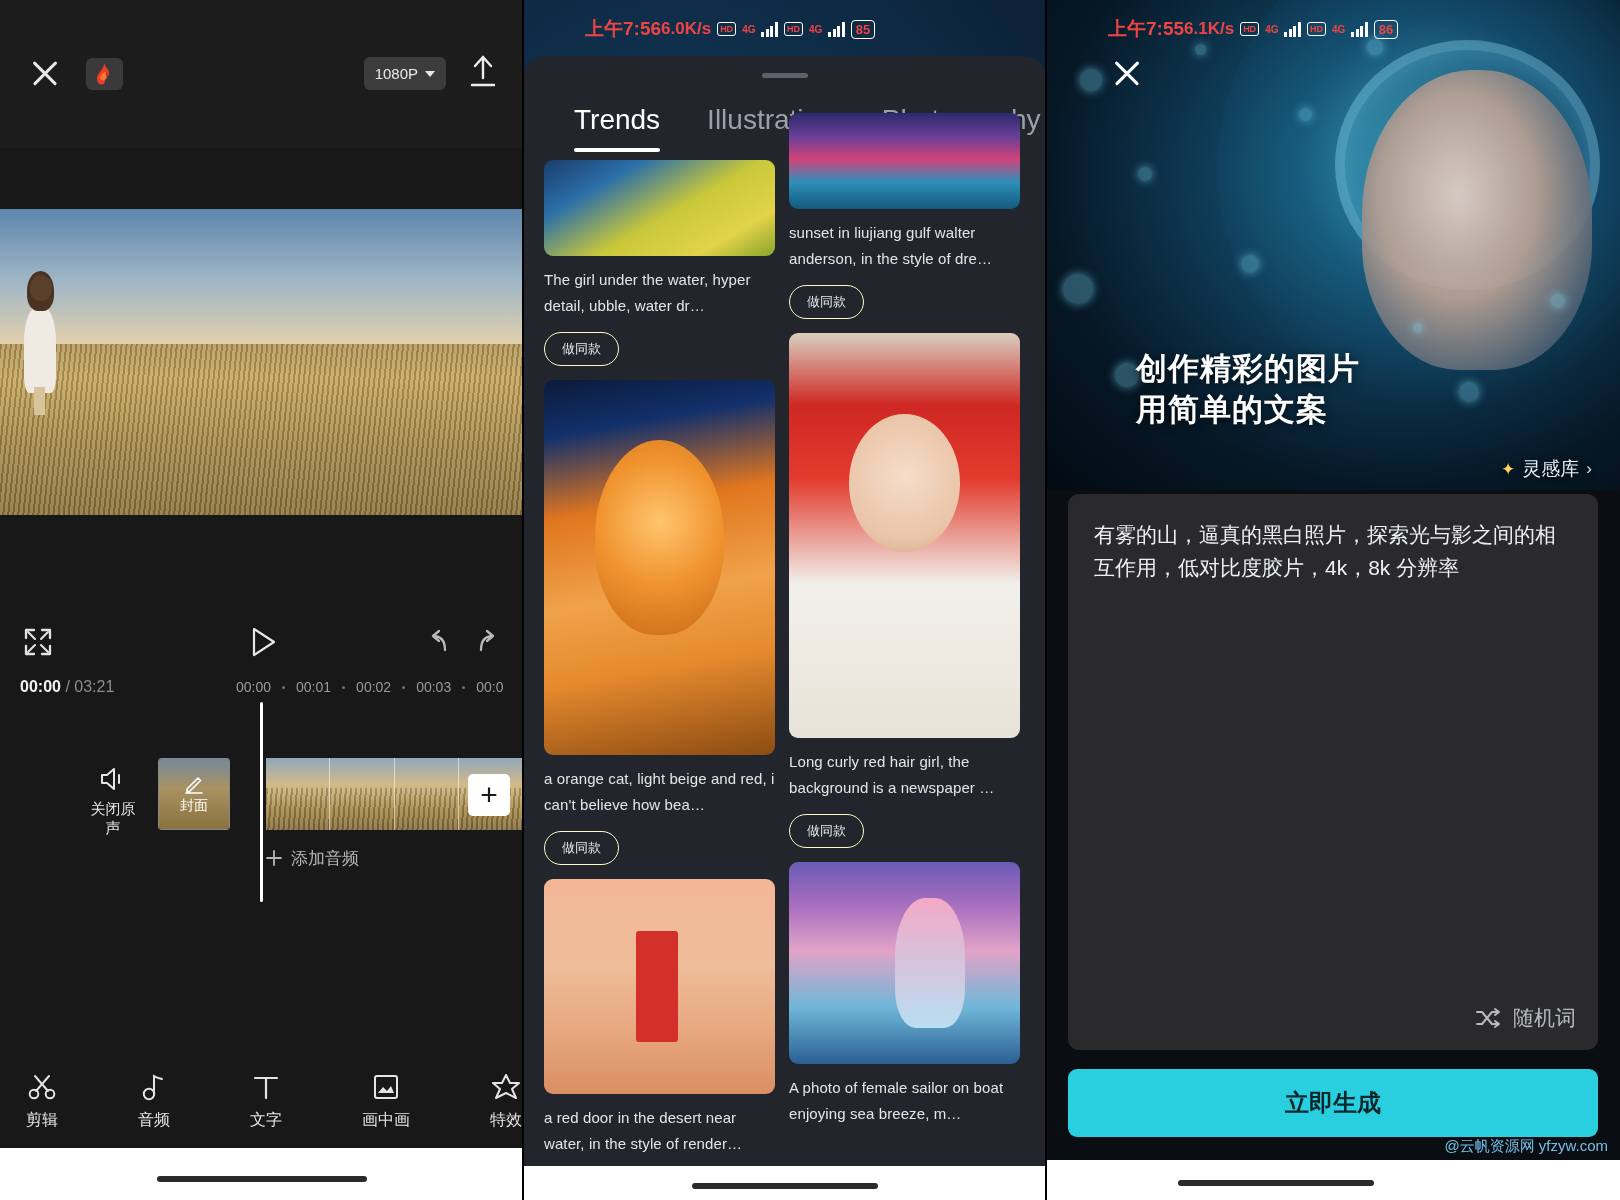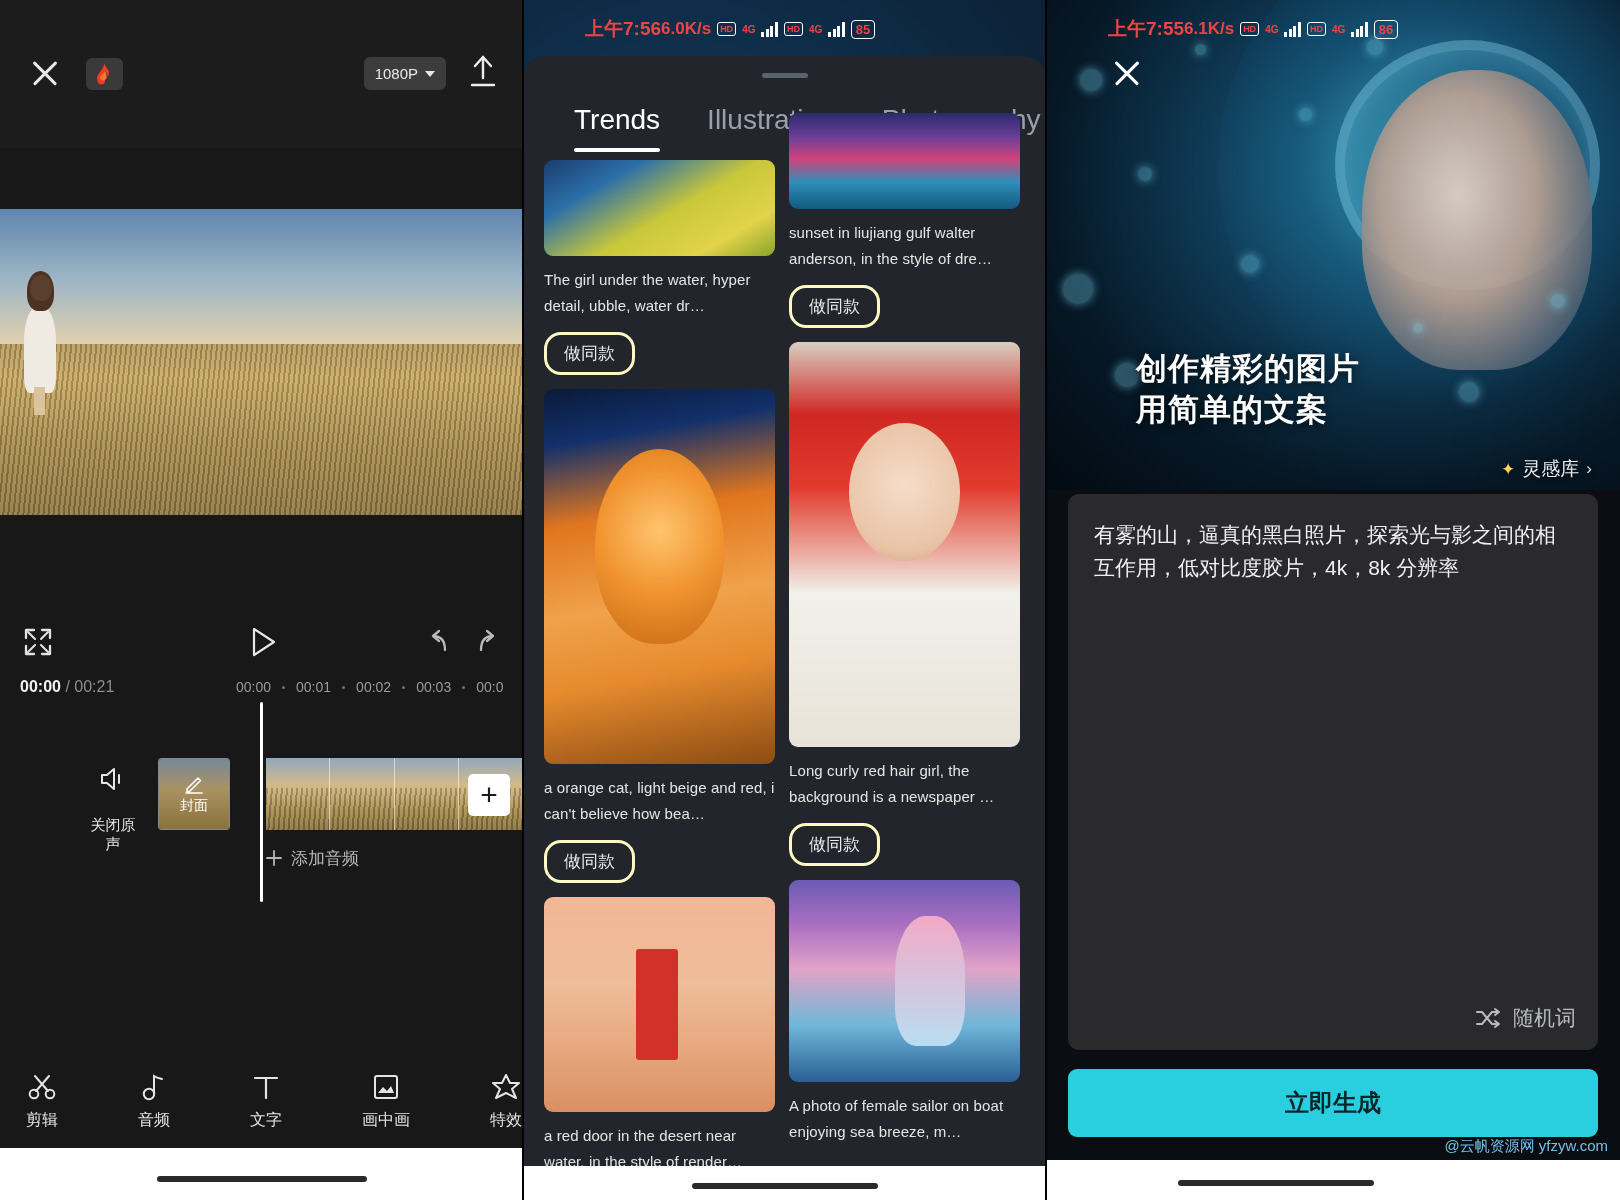--- a/index.html
+++ b/index.html
@@ -48,21 +48,21 @@
   .tl-head { position:absolute; top:674px; left:0; width:523px; height:28px; }
   .tl-time { position:absolute; left:20px; top:4px; font-size:16px; color:#8d8d8d; }
   .tl-time b { color:#f2f2f2; font-weight:700; }
   .tl-ruler { position:absolute; left:236px; top:5px; right:0; display:flex; align-items:center; gap:11px;
               font-size:14px; color:#9a9a9a; white-space:nowrap; }
   .tl-dot { width:3px;height:3px;background:#6f6f6f;border-radius:50%; }
 
   .tl-area { position:absolute; top:702px; left:0; width:523px; height:200px; }
   .playhead { position:absolute; left:260px; top:0; width:3px; height:200px; background:#fff; border-radius:2px; }
   .mute-btn { position:absolute; left:86px; top:64px; width:54px; text-align:center; color:#e6e6e6; }
-  .mute-lbl { font-size:15px; margin-top:20px; }
+  .mute-lbl { font-size:15px; margin-top:4px; }
   .cover-btn { position:absolute; left:158px; top:56px; width:72px; height:72px; border:1px solid #888;
                border-radius:3px; overflow:hidden; }
   .cover-bg { position:absolute; inset:0; background:linear-gradient(#8fa8bd 0%,#cfb279 42%,#a98c4c 100%); }
   .cover-in { position:absolute; inset:0; display:flex; flex-direction:column; align-items:center; justify-content:center;
               color:#fff; font-size:14px; gap:3px; background:rgba(0,0,0,.18); }
   .clip { position:absolute; left:266px; top:56px; width:257px; height:72px; display:flex; overflow:hidden; }
   .clip-f { flex:1; border-right:1px solid rgba(255,255,255,.55);
             background:linear-gradient(#8fa8bd 0%,#d4ba86 38%,#a98c4c 72%,#8a7340 100%); position:relative; }
   .clip-f:after{content:"";position:absolute;left:0;right:0;bottom:0;height:58%;
     background:repeating-linear-gradient(95deg, rgba(0,0,0,.2) 0 2px, rgba(255,255,255,.09) 2px 5px);}
@@ -105,22 +105,22 @@
   .tab.active { color:#fff; }
   .tab.active:after { content:""; position:absolute; left:0; right:0; bottom:0; height:4px;
                       background:#fff; border-radius:3px; }
 
   .feed { position:absolute; top:104px; left:21px; right:0; bottom:34px; display:flex; gap:14px; }
   .col { width:231px; display:flex; flex-direction:column; gap:14px; }
   .col.b { margin-top:-47px; }
   .card { display:flex; flex-direction:column; }
   .thumb { width:231px; border-radius:9px; overflow:hidden; position:relative; }
   .cap { color:#e5e5e5; font-size:15px; line-height:26px; margin-top:11px; letter-spacing:.1px; }
-  .samebtn { margin-top:13px; align-self:flex-start; border:3px solid #fef9c3; border-radius:17px;
-             padding:7px 17px; color:#e7eaee; font-size:17px; }
+  .samebtn { margin-top:13px; align-self:flex-start; border:1px solid #fef9c3; border-radius:17px;
+             padding:7px 17px; color:#e7eaee; font-size:13px; }
   .p2-nav { position:absolute; bottom:0; left:0; width:100%; height:34px; background:#fff; }
   .p2-pill { position:absolute; left:50%; transform:translateX(-50%); bottom:11px; width:186px; height:6px;
              background:#2a2a2a; border-radius:4px; }
 
   
   .t-under{height:96px;background:linear-gradient(150deg,#1b3d6e 0%,#2b6fa8 25%,#c9c83a 55%,#e2d34a 80%,#8aa32c 100%);}
   .t-sunset{height:96px;background:linear-gradient(180deg,#2b2a6e 0%,#6b3f96 25%,#d0437a 48%,#2f8fb8 72%,#12597f 100%);}
   .t-cat{height:375px;background:linear-gradient(170deg,#0b1a3a 0%,#12306b 14%,#e0761f 34%,#f0a24a 56%,#e68a2e 74%,#8c4c12 100%);position:relative;}
   .t-cat:after{content:"";position:absolute;left:22%;top:16%;width:56%;height:52%;border-radius:50% 50% 46% 46%;
     background:radial-gradient(circle at 50% 42%, #ffc56e 0%, #f0932f 48%, #c86b16 100%);}
@@ -229,21 +229,21 @@
       <div class="ctrl-ic redo-ic">
         <svg width="30" height="28" viewBox="0 0 30 28" aria-hidden="true">
           <path d="M8 22 C8 12 12 8 20 8 M20 8 L14 3 M20 8 L14 13" stroke="#b9b9b9" stroke-width="2.3" fill="none" stroke-linecap="round" stroke-linejoin="round"></path>
         </svg>
       </div>
     </div>
 
     <div class="tl-head">
       <div class="tl-time">
         <b>00:00</b>
-        <span> / </span><span>00:21</span>
+        <span> / </span><span>03:21</span>
       </div>
       <div class="tl-ruler">
         <span>00:00</span>
         <span class="tl-dot"></span>
         <span>00:01</span>
         <span class="tl-dot"></span>
         <span>00:02</span>
         <span class="tl-dot"></span>
         <span>00:03</span>
         <span class="tl-dot"></span>

